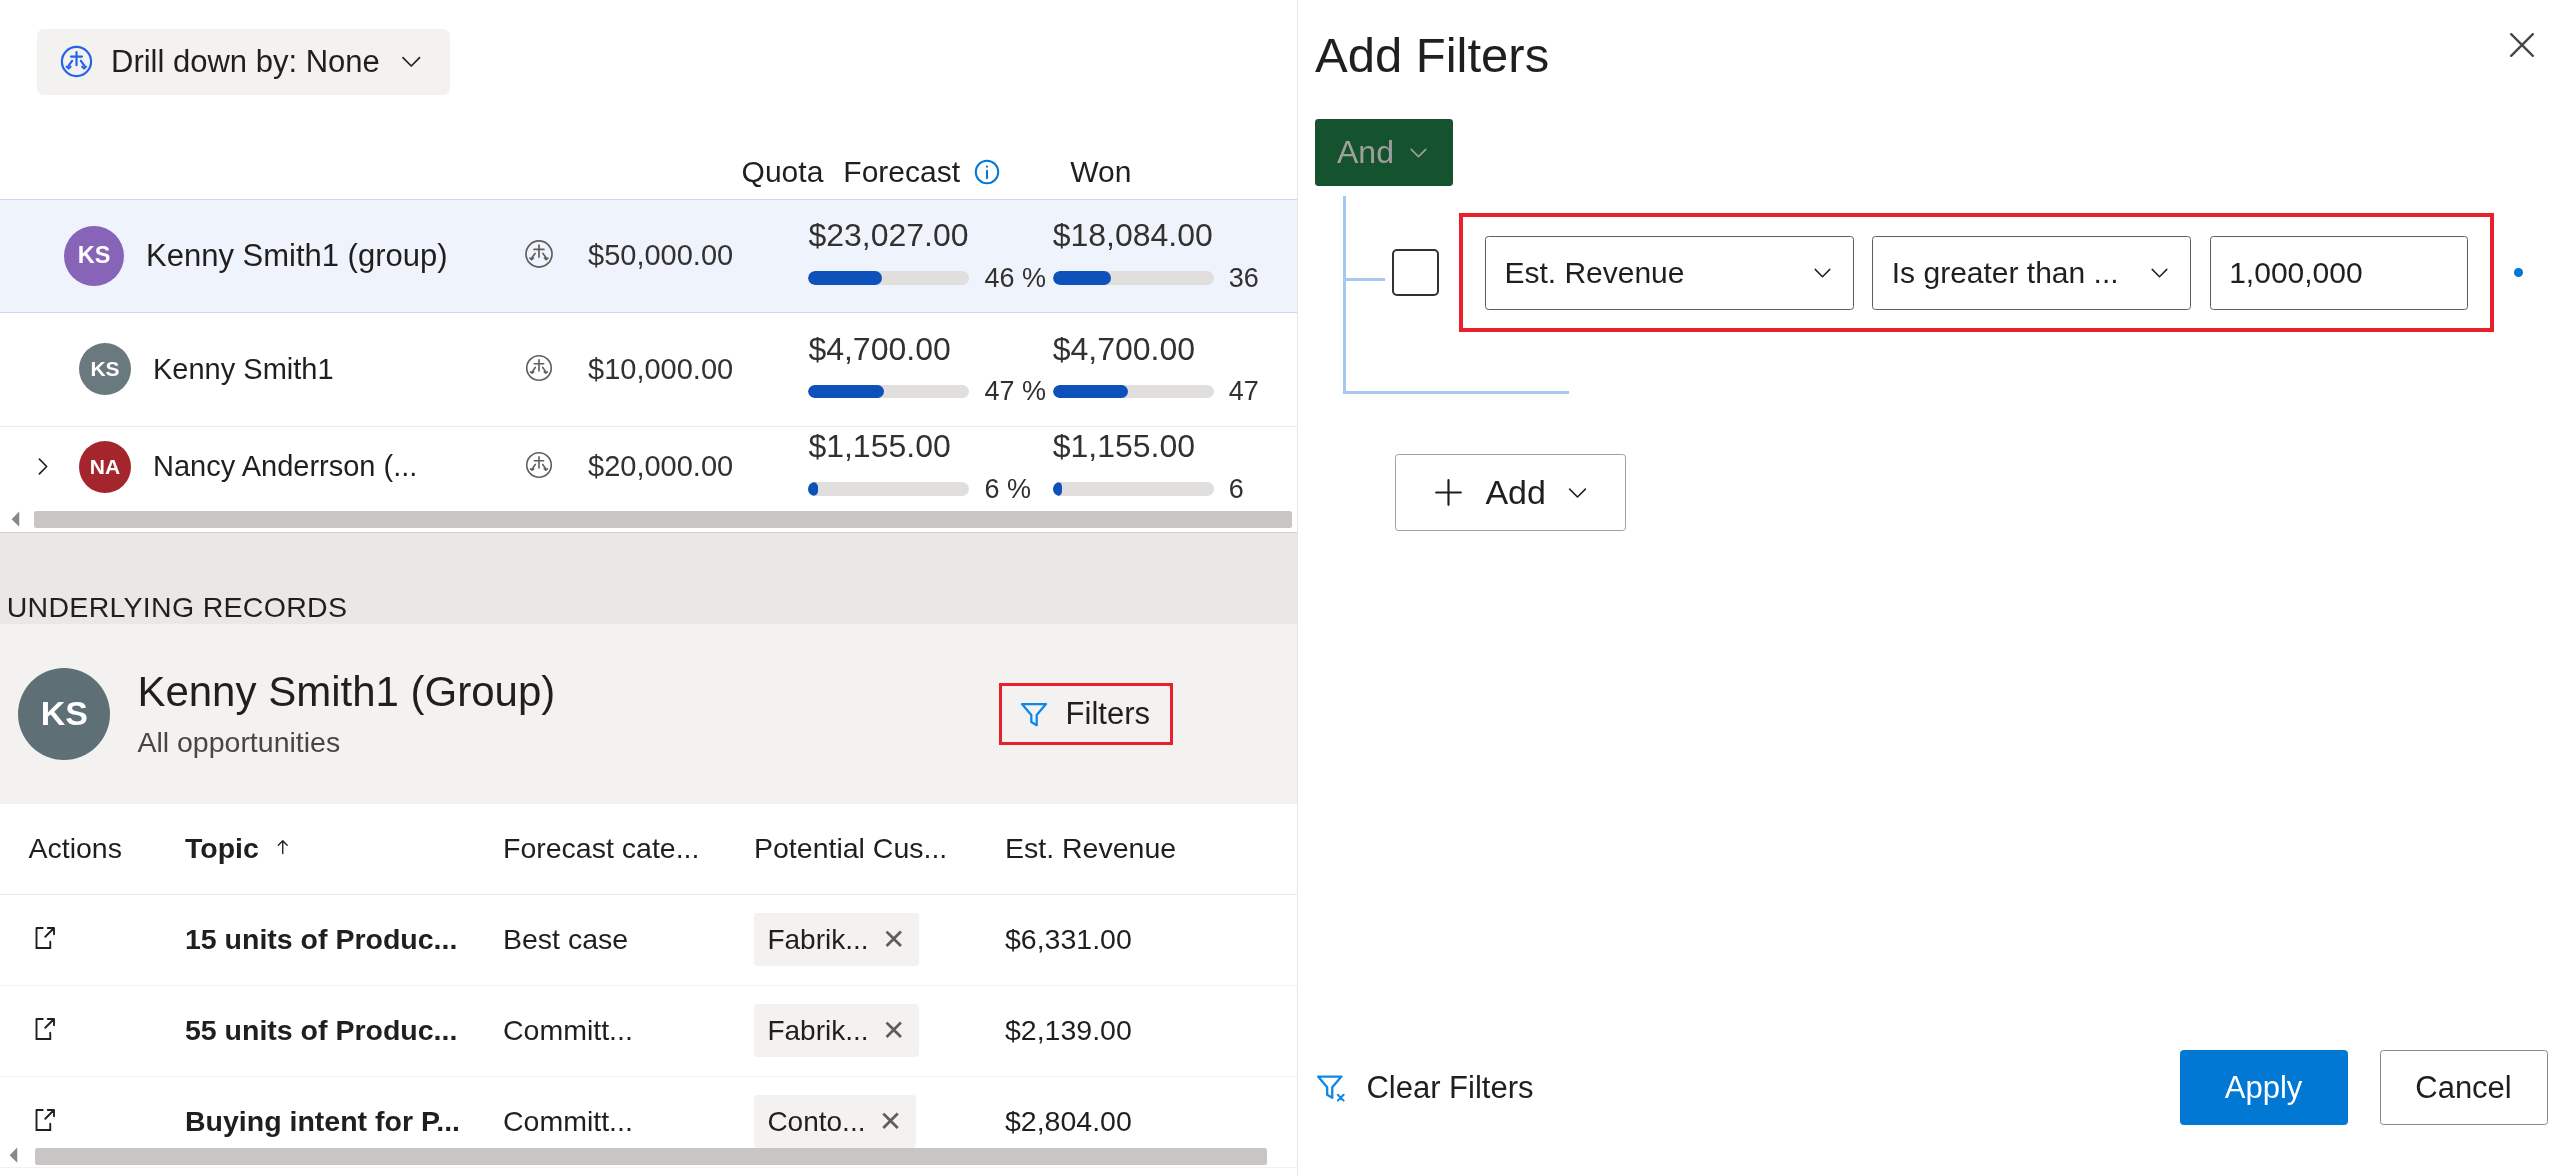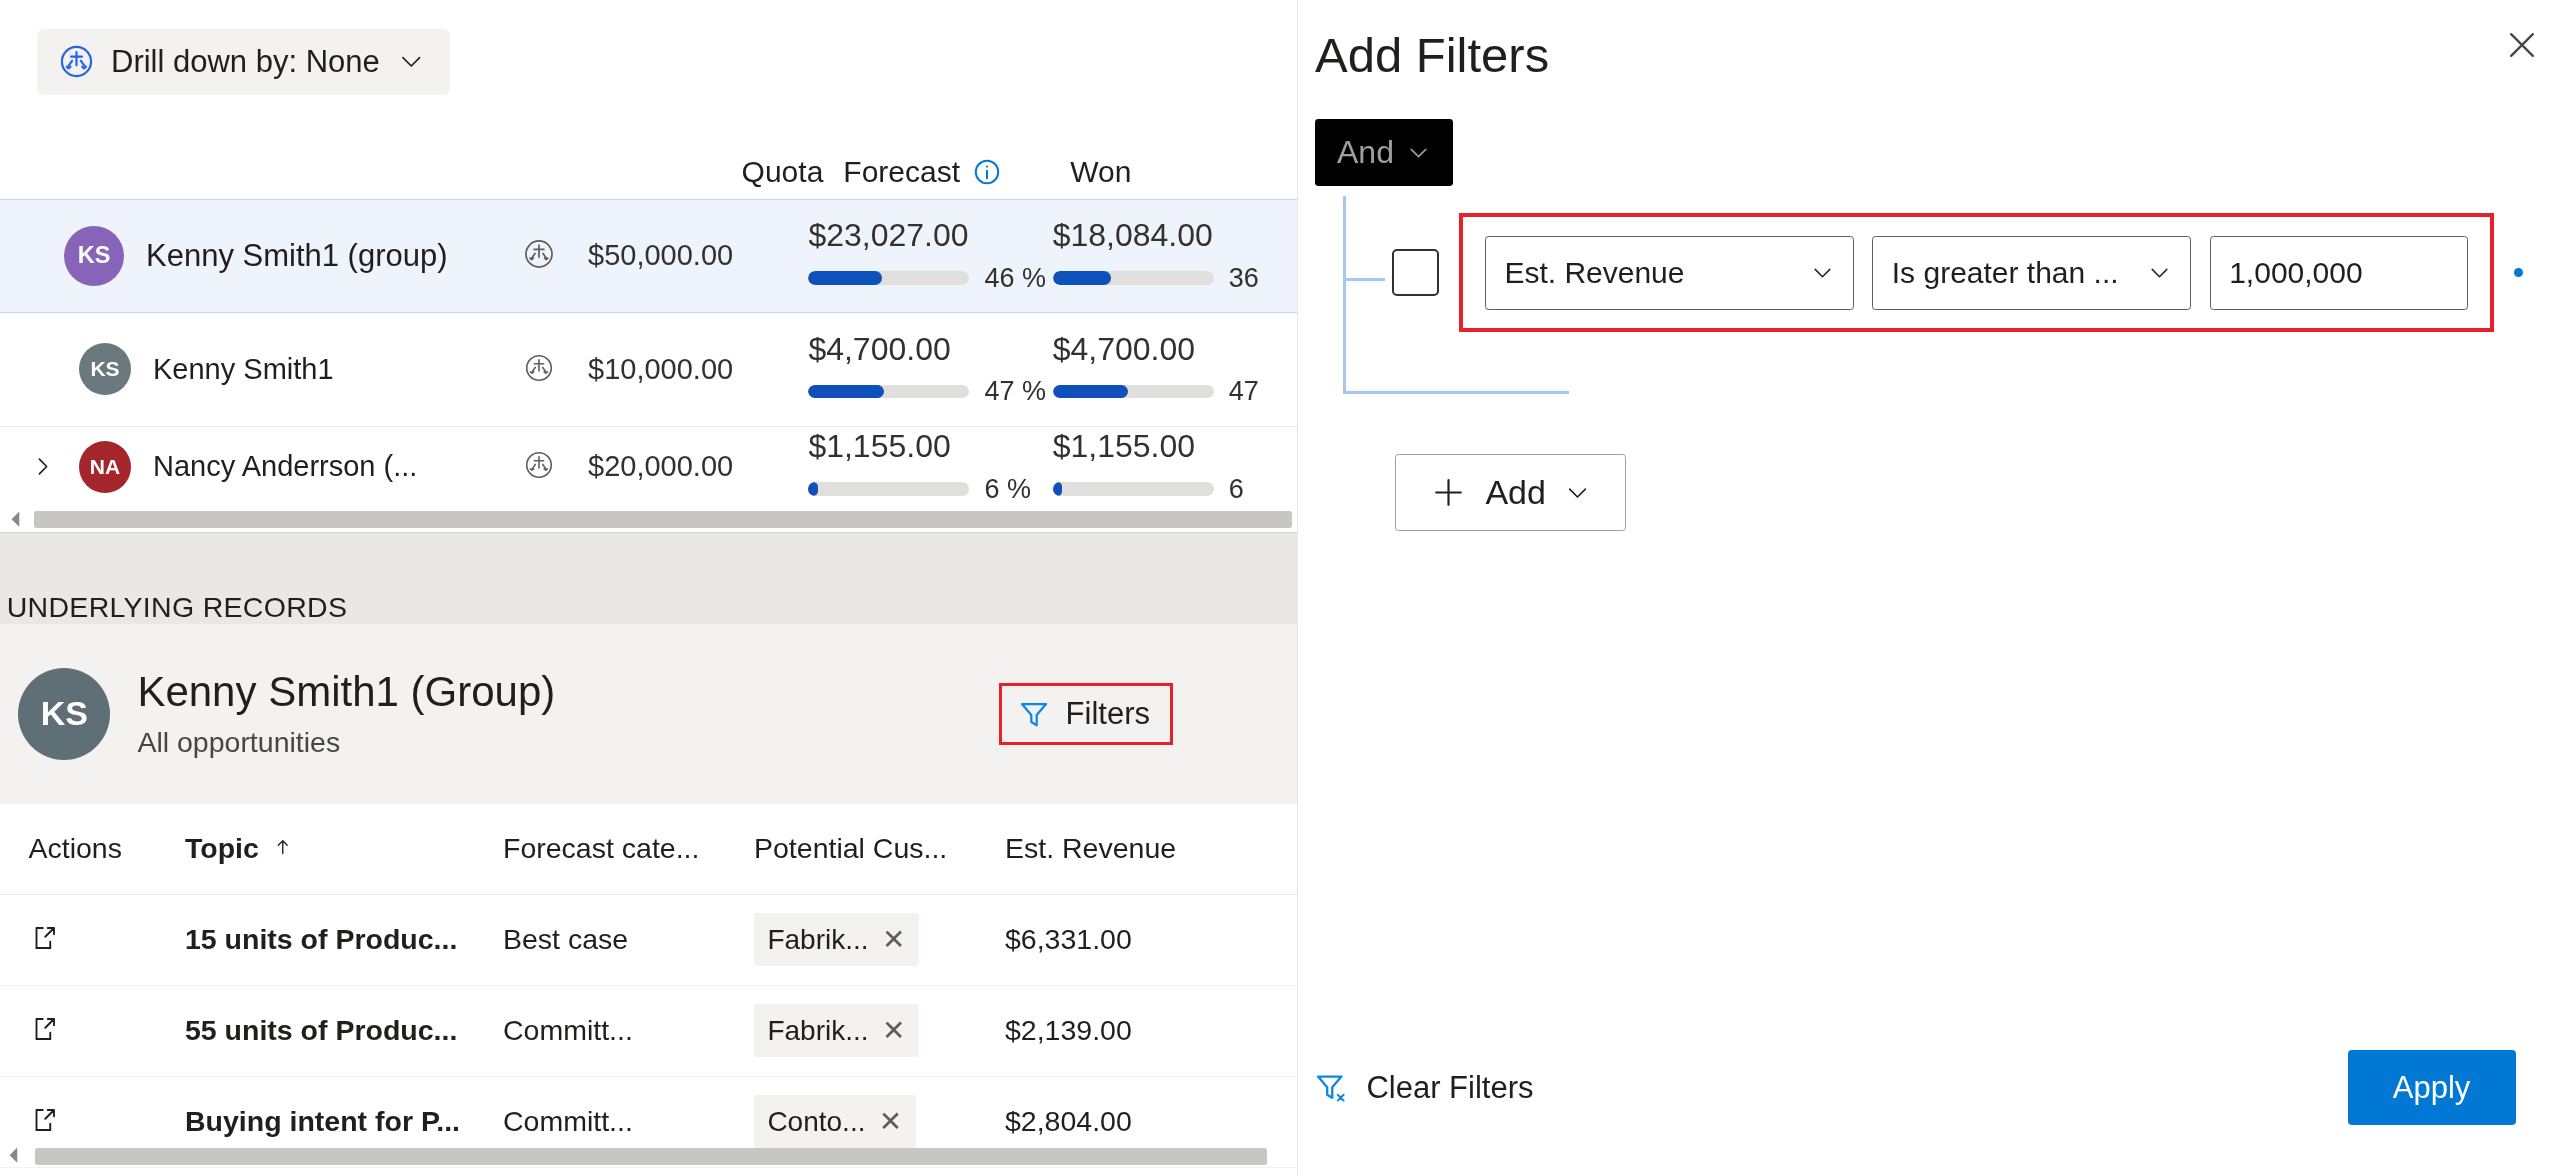--- a/index.html
+++ b/index.html
@@ -158,21 +158,21 @@
     position: absolute; right: 25px; top: 15px;
     width: 59px; height: 59px;
     display: flex; align-items: center; justify-content: center;
     cursor: pointer;
   }
 
   .filter-body { position: relative; padding-left: 0; }
 
   .and-pill {
     position: absolute; left: 0px; top: 0px;
-    background: #000000;
+    background: #14532d;
     display: flex; align-items: center; gap: 11.7px;
     padding: 15px 22px;
     border-radius: 3.4px;
     cursor: pointer;
   }
   .and-txt { font-size: 32px; color: #a19f9d; }
 
   
   .tree-vline {
     position: absolute; left: 28px; top: 77px;
@@ -612,17 +612,20 @@
             <path d="M3.5 4.5h16l-6.3 7.4V19l-3.5-2.1v-5z" stroke-linejoin="round"></path>
             <path d="M17 17l4 4M21 17l-4 4" stroke-linecap="round" stroke-width="1.4"></path>
           </svg>
         </span>
         <span class="clear-txt">Clear Filters</span>
       </div>
       <div class="footer-spacer"></div>
       <div class="btn primary">
         <span>Apply</span>
       </div>
+      <div class="btn secondary">
+        <span>Cancel</span>
+      </div>
     </div>
 
   </div>
 </div>
 
 
 </body></html>

